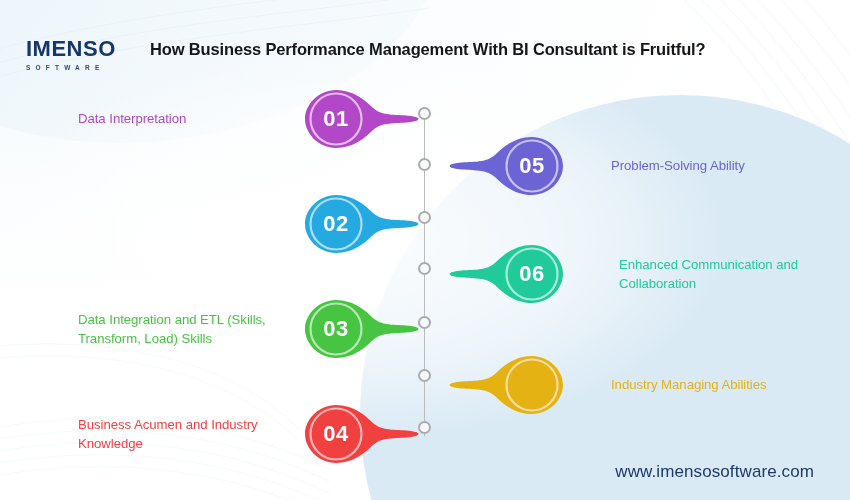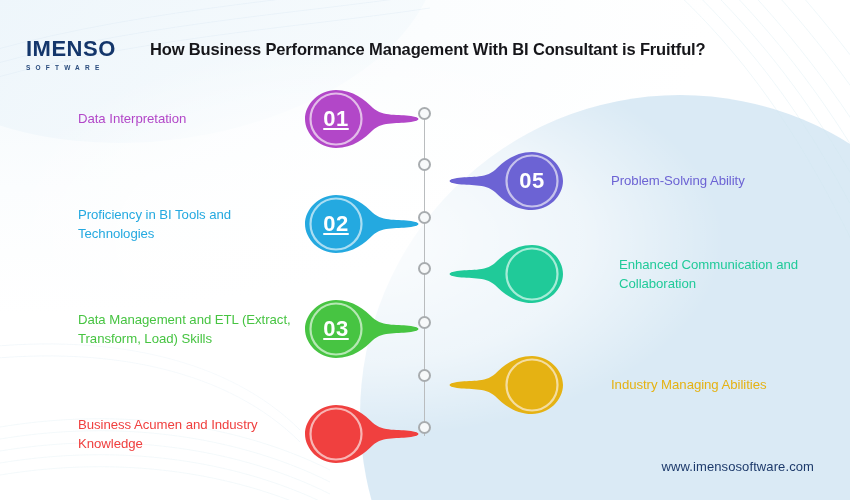--- a/index.html
+++ b/index.html
@@ -63,34 +63,34 @@
   .badge{
     position:absolute;top:0;width:122px;height:66px;
   }
   .badge svg{display:block;width:122px;height:66px;overflow:visible;}
   .badge .num{
     position:absolute;top:0;height:66px;width:66px;
     display:flex;align-items:center;justify-content:center;
     color:#ffffff;font-size:22px;font-weight:700;letter-spacing:.5px;
   }
   .row.left .badge{left:303px;}
-  .row.left .badge .num{left:0;text-decoration:underline;}
+  .row.left .badge .num{left:0;}
   .row.right .badge{left:443px;}
   .row.right .badge .num{right:0;}
 
   .label{
     position:absolute;font-size:13.2px;line-height:1.45;font-weight:500;
     letter-spacing:-.05px;
   }
   .row.left .label{right:568px;text-align:left;width:230px;left:78px;}
   .row.right .label{left:563px;width:250px;text-align:left;margin-left:48px;}
 
   
   .url{
-    position:absolute;right:36px;bottom:26px;font-size:13px;
+    position:absolute;right:36px;bottom:18px;font-size:17px;
     color:#1d3a6b;font-weight:500;letter-spacing:.1px;
   }
 </style>
 </head>
 <body>
 
 <div id="poster">
 
   <div class="bg topleft-wash"></div>
   <div class="bg corner-arc"></div>
@@ -139,21 +139,21 @@
           <svg viewBox="0 0 122 66">
             <g>
               <path d="M33 4 C 50 4, 62 14, 70 22 C 80 31, 96 28, 108 30 C 118 31.5, 118 34.5, 108 36 C 96 38, 80 35, 70 44 C 62 52, 50 62, 33 62 C 16 62, 2 48, 2 33 C 2 18, 16 4, 33 4 Z" fill="#b247c8"></path>
               <circle cx="33" cy="33" r="25.5" fill="none" stroke="#e3bde9" stroke-width="2.2"></circle>
             </g>
           </svg>
           <div class="num">01</div>
         </div>
         <div class="label" style="color: rgb(178, 71, 200); top: 50%; transform: translateY(-50%);">Data Interpretation</div>
       </div>
-      <div class="row right" style="top: 148px;">
+      <div class="row right" style="top: 133px;">
         <div class="badge">
           <svg viewBox="0 0 122 66">
             <g transform="translate(122,0) scale(-1,1)">
               <path d="M33 4 C 50 4, 62 14, 70 22 C 80 31, 96 28, 108 30 C 118 31.5, 118 34.5, 108 36 C 96 38, 80 35, 70 44 C 62 52, 50 62, 33 62 C 16 62, 2 48, 2 33 C 2 18, 16 4, 33 4 Z" fill="#6c63d4"></path>
               <circle cx="33" cy="33" r="25.5" fill="none" stroke="#c6c2ec" stroke-width="2.2"></circle>
             </g>
           </svg>
           <div class="num">05</div>
         </div>
         <div class="label" style="color: rgb(108, 99, 212); top: 50%; transform: translateY(-50%);">Problem-Solving Ability</div>
@@ -161,64 +161,65 @@
       <div class="row left" style="top: 191px;">
         <div class="badge">
           <svg viewBox="0 0 122 66">
             <g>
               <path d="M33 4 C 50 4, 62 14, 70 22 C 80 31, 96 28, 108 30 C 118 31.5, 118 34.5, 108 36 C 96 38, 80 35, 70 44 C 62 52, 50 62, 33 62 C 16 62, 2 48, 2 33 C 2 18, 16 4, 33 4 Z" fill="#24a9e0"></path>
               <circle cx="33" cy="33" r="25.5" fill="none" stroke="#aadef3" stroke-width="2.2"></circle>
             </g>
           </svg>
           <div class="num">02</div>
         </div>
-        <div class="label" style="color: rgb(36, 169, 224); top: 50%; transform: translateY(-50%);">Proficiency in BI Tools and Technologies</div>
       </div>
       <div class="row right" style="top: 241px;">
         <div class="badge">
           <svg viewBox="0 0 122 66">
             <g transform="translate(122,0) scale(-1,1)">
               <path d="M33 4 C 50 4, 62 14, 70 22 C 80 31, 96 28, 108 30 C 118 31.5, 118 34.5, 108 36 C 96 38, 80 35, 70 44 C 62 52, 50 62, 33 62 C 16 62, 2 48, 2 33 C 2 18, 16 4, 33 4 Z" fill="#20ca99"></path>
               <circle cx="33" cy="33" r="25.5" fill="none" stroke="#a6ecd7" stroke-width="2.2"></circle>
             </g>
           </svg>
+          <div class="num">06</div>
         </div>
         <div class="label" style="color: rgb(32, 202, 153); top: 50%; transform: translateY(-50%); padding-left: 8px;">Enhanced Communication and Collaboration</div>
       </div>
       <div class="row left" style="top: 296px;">
         <div class="badge">
           <svg viewBox="0 0 122 66">
             <g>
               <path d="M33 4 C 50 4, 62 14, 70 22 C 80 31, 96 28, 108 30 C 118 31.5, 118 34.5, 108 36 C 96 38, 80 35, 70 44 C 62 52, 50 62, 33 62 C 16 62, 2 48, 2 33 C 2 18, 16 4, 33 4 Z" fill="#47c442"></path>
               <circle cx="33" cy="33" r="25.5" fill="none" stroke="#b6e8b4" stroke-width="2.2"></circle>
             </g>
           </svg>
           <div class="num">03</div>
         </div>
-        <div class="label" style="color: rgb(71, 196, 66); top: 50%; transform: translateY(-50%);">Data Management and ETL (Extract, Transform, Load) Skills</div>
+        <div class="label" style="color: rgb(71, 196, 66); top: 50%; transform: translateY(-50%);">Data Integration and ETL (Skills, Transform, Load) Skills</div>
       </div>
       <div class="row right" style="top: 352px;">
         <div class="badge">
           <svg viewBox="0 0 122 66">
             <g transform="translate(122,0) scale(-1,1)">
               <path d="M33 4 C 50 4, 62 14, 70 22 C 80 31, 96 28, 108 30 C 118 31.5, 118 34.5, 108 36 C 96 38, 80 35, 70 44 C 62 52, 50 62, 33 62 C 16 62, 2 48, 2 33 C 2 18, 16 4, 33 4 Z" fill="#e5b213"></path>
               <circle cx="33" cy="33" r="25.5" fill="none" stroke="#f4ddA0" stroke-width="2.2"></circle>
             </g>
           </svg>
         </div>
         <div class="label" style="color: rgb(229, 178, 19); top: 50%; transform: translateY(-50%);">Industry Managing Abilities</div>
       </div>
       <div class="row left" style="top: 401px;">
         <div class="badge">
           <svg viewBox="0 0 122 66">
             <g>
               <path d="M33 4 C 50 4, 62 14, 70 22 C 80 31, 96 28, 108 30 C 118 31.5, 118 34.5, 108 36 C 96 38, 80 35, 70 44 C 62 52, 50 62, 33 62 C 16 62, 2 48, 2 33 C 2 18, 16 4, 33 4 Z" fill="#f0403f"></path>
               <circle cx="33" cy="33" r="25.5" fill="none" stroke="#f8b5b4" stroke-width="2.2"></circle>
             </g>
           </svg>
+          <div class="num">04</div>
         </div>
         <div class="label" style="color: rgb(240, 64, 63); top: 50%; transform: translateY(-50%);">Business Acumen and Industry Knowledge</div>
       </div>
     </div>
 
   <div class="url">www.imensosoftware.com</div>
 <div class="node" style="top: 106.5px; background: rgb(247, 249, 250); border-color: rgb(168, 172, 175);"></div>
     <div class="node" style="top: 157.5px; background: rgb(247, 249, 250); border-color: rgb(168, 172, 175);"></div>
     <div class="node" style="top: 210.5px; background: rgb(247, 249, 250); border-color: rgb(168, 172, 175);"></div>
     <div class="node" style="top: 261.5px; background: rgb(247, 249, 250); border-color: rgb(168, 172, 175);"></div>

